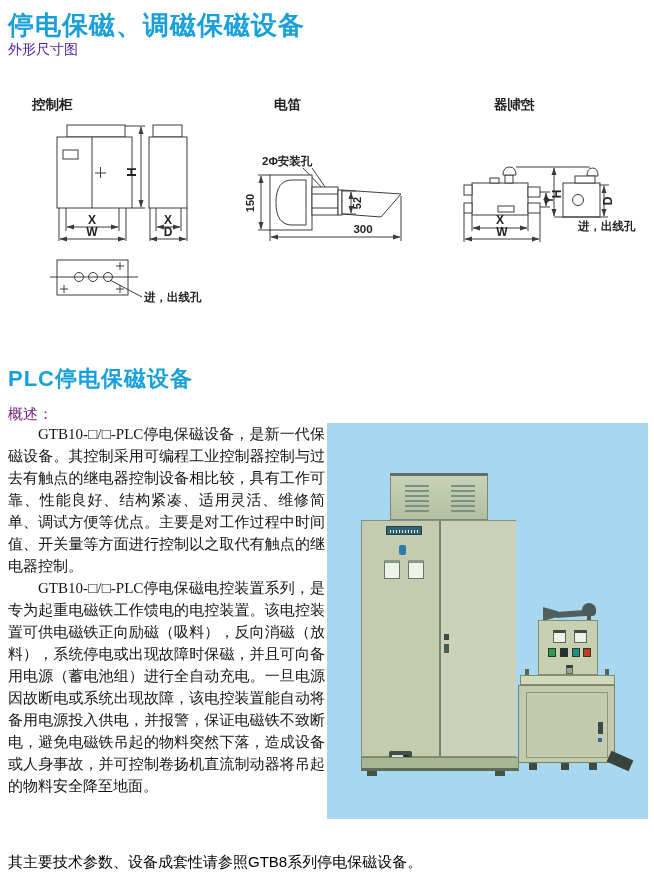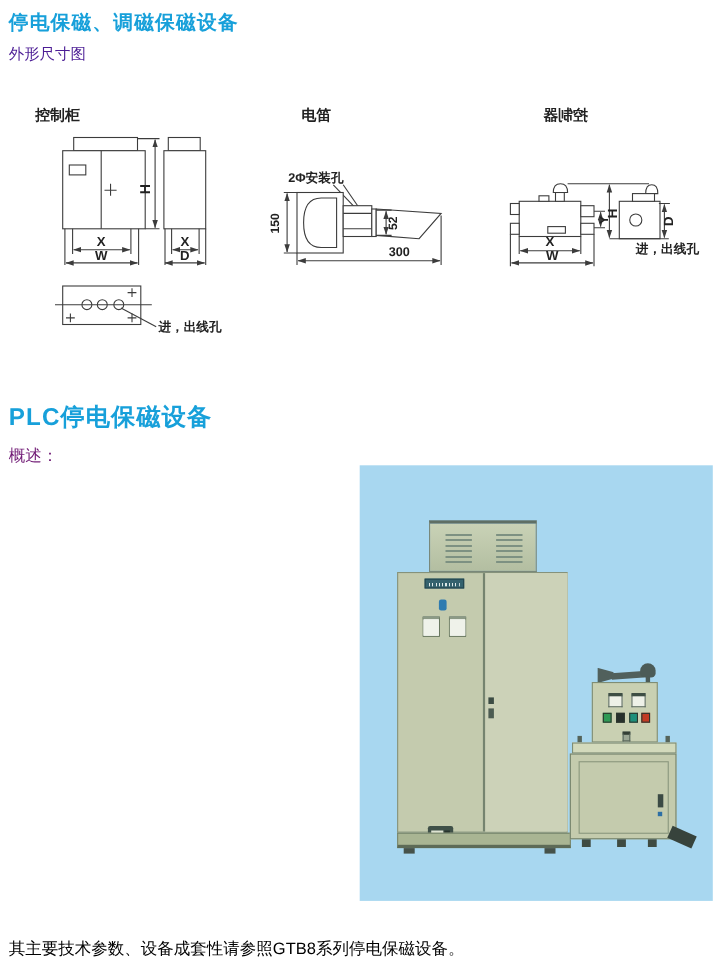--- a/index.html
+++ b/index.html
@@ -1,21 +1,21 @@
 <!DOCTYPE html>
 <html><head>
 <meta charset="utf-8">
 <style>
   html,body { margin:0; padding:0; }
   body {
     width:654px; height:879px; position:relative; background:#ffffff;
     font-family:"Liberation Sans", sans-serif; overflow:hidden;
   }
   .abs { position:absolute; }
-  .title1 { left:8px; top:8px; font-size:18px; font-weight:bold; color:#17a0da; letter-spacing:1px; }
+  .title1 { left:8px; top:8px; font-size:26px; font-weight:bold; color:#17a0da; letter-spacing:1px; }
   .subtitle { left:8px; top:41px; font-size:14px; color:#4c1d95; }
   .title2 { left:8px; top:364px; font-size:22px; font-weight:bold; color:#17a0da; letter-spacing:1px; }
   .overview { left:8px; top:405px; font-size:15px; color:#701a75;text-align:right; }
   .bodytext {
     left:8px; top:423px; width:317px; font-size:15px; line-height:22px; color:#141414;
     text-align:justify; font-family:"Liberation Serif", serif;
   }
   .bodytext p { margin:0; text-indent:2em; }
   .footer { left:8px; top:853px; font-size:15px; color:#000000; }
 
@@ -203,20 +203,22 @@
     <line class="dline" x1="604" y1="186" x2="604" y2="216" marker-start="url(#arr)" marker-end="url(#arr)"></line>
     <text x="612" y="201" font-size="12" font-weight="bold" text-anchor="middle" transform="rotate(-90 612 201)">D</text>
     <text x="578" y="230" font-size="11.5" font-weight="bold">进，出线孔</text>
   </g>
 </svg>
 
 <div class="abs title2">PLC停电保磁设备</div>
 <div class="abs overview">概述：</div>
 
 <div class="abs bodytext">
+  <p>GTB10-□/□-PLC停电保磁设备，是新一代保磁设备。其控制采用可编程工业控制器控制与过去有触点的继电器控制设备相比较，具有工作可靠、性能良好、结构紧凑、适用灵活、维修简单、调试方便等优点。主要是对工作过程中时间值、开关量等方面进行控制以之取代有触点的继电器控制。</p>
+  <p>GTB10-□/□-PLC停电保磁电控装置系列，是专为起重电磁铁工作馈电的电控装置。该电控装置可供电磁铁正向励磁（吸料），反向消磁（放料），系统停电或出现故障时保磁，并且可向备用电源（蓄电池组）进行全自动充电。一旦电源因故断电或系统出现故障，该电控装置能自动将备用电源投入供电，并报警，保证电磁铁不致断电，避免电磁铁吊起的物料突然下落，造成设备或人身事故，并可控制卷扬机直流制动器将吊起的物料安全降至地面。</p>
 </div>
 
 <div class="abs photo">
 
   <div class="vent-cap">
     <div class="vent-slots" style="left:14px"></div>
     <div class="vent-slots" style="left:60px"></div>
   </div>
   <div class="cab-body">
     <div class="cab-door-right"></div>

